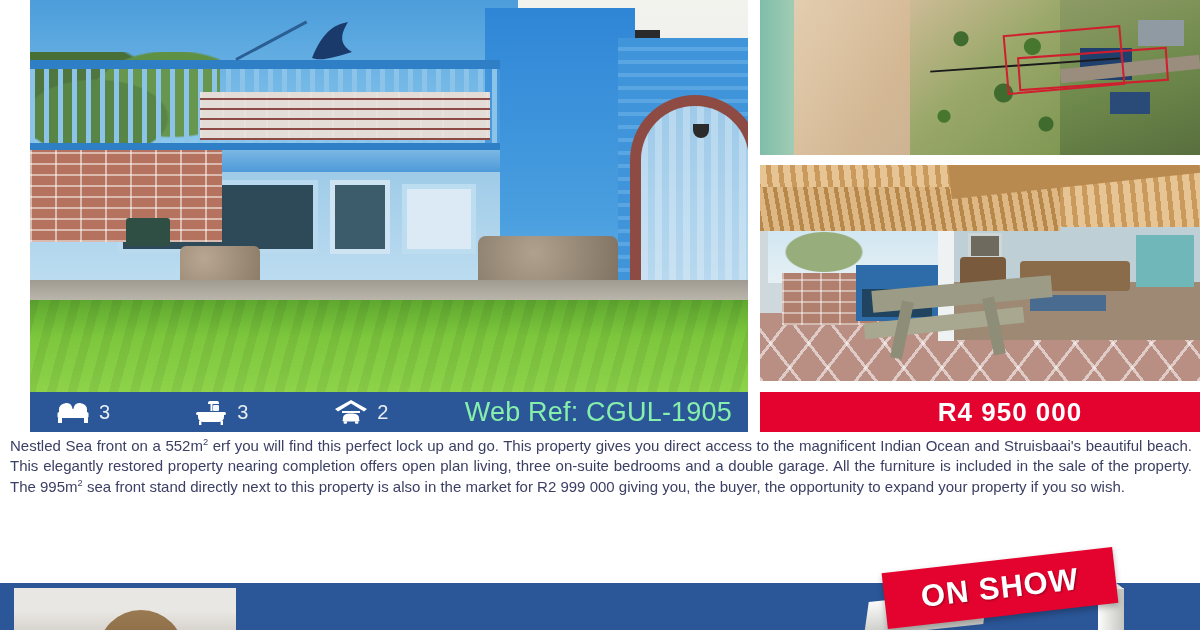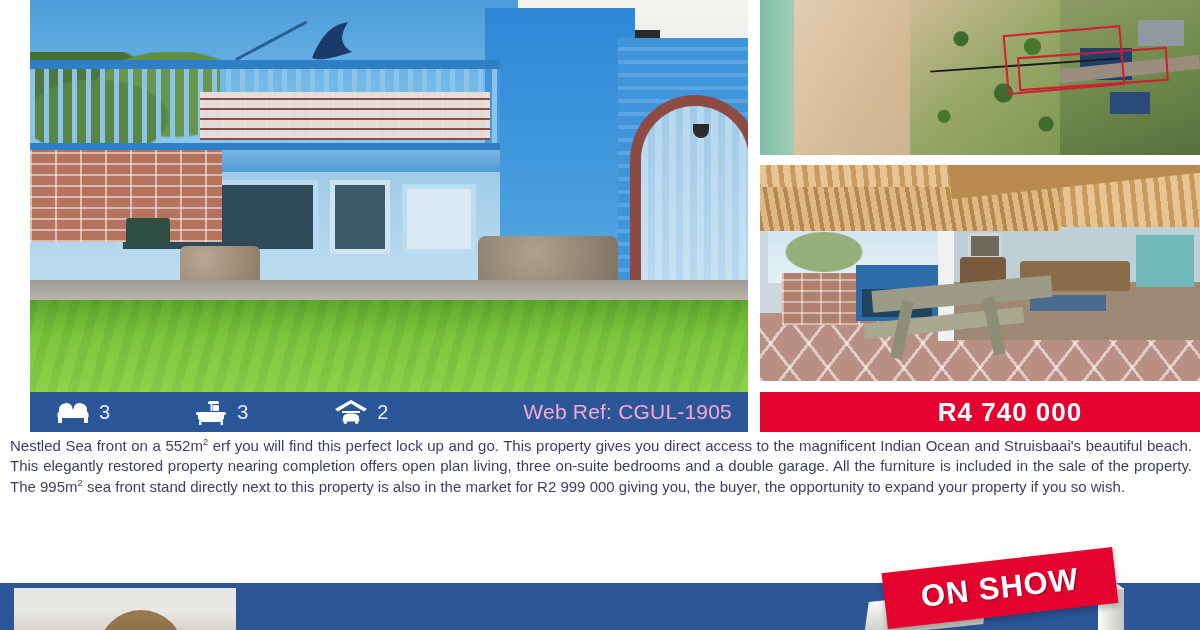--- a/index.html
+++ b/index.html
@@ -168,22 +168,22 @@
 
   
   .featurebar {
     position:absolute; left:30px; top:392px; width:718px; height:40px;
     background:#2b5697; display:flex; align-items:center;
   }
   .feat { display:flex; align-items:center; color:#fff; }
   .feat .num { font-size:20px; margin-left:9px; color:#e9edf4; }
   .icn { width:34px; height:26px; display:block; }
   .webref {
-    margin-left:auto; margin-right:16px; color:#f9a8d4;
-    font-size:21px; letter-spacing:.2px; white-space:nowrap;
+    margin-left:auto; margin-right:16px; color:#86efac;
+    font-size:27px; letter-spacing:.2px; white-space:nowrap;
   }
 
   
   .pricebar {
     position:absolute; left:760px; top:392px; width:440px; height:40px;
     background:#e4032e; display:flex; align-items:center; justify-content:center;
   }
   .pricebar .price {
     color:#ffffff; font-size:26px; font-weight:bold; letter-spacing:1px;
     margin-left:60px;
@@ -346,21 +346,21 @@
         <rect x="8.6" y="20" width="16.8" height="2.6" rx="1.3" fill="#fff"></rect>
         <rect x="9.6" y="22.2" width="3.4" height="2.6" rx="1" fill="#fff"></rect>
         <rect x="21" y="22.2" width="3.4" height="2.6" rx="1" fill="#fff"></rect>
       </svg>
       <span class="num">2</span>
     </div>
     <div class="webref">Web Ref: CGUL-1905</div>
   </div>
 
   <div class="pricebar">
-    <span class="price">R4 740 000</span>
+    <span class="price">R4 950 000</span>
   </div>
 
   <div class="desc">Nestled Sea front on a 552m<sup>2</sup> erf you will find this perfect lock up and go. This property gives you direct access to the magnificent Indian Ocean and Struisbaai's beautiful beach. This elegantly restored property nearing completion offers open plan living, three on-suite bedrooms and a double garage. All the furniture is included in the sale of the property. The 995m<sup>2</sup> sea front stand directly next to this property is also in the market for R2 999 000 giving you, the buyer, the opportunity to expand your property if you so wish.</div>
 
   <div class="bottomband"></div>
   <div class="agentphoto">
     <div class="hair"></div>
   </div>
   <div class="post-left"></div>
   <div class="post-right"></div>

